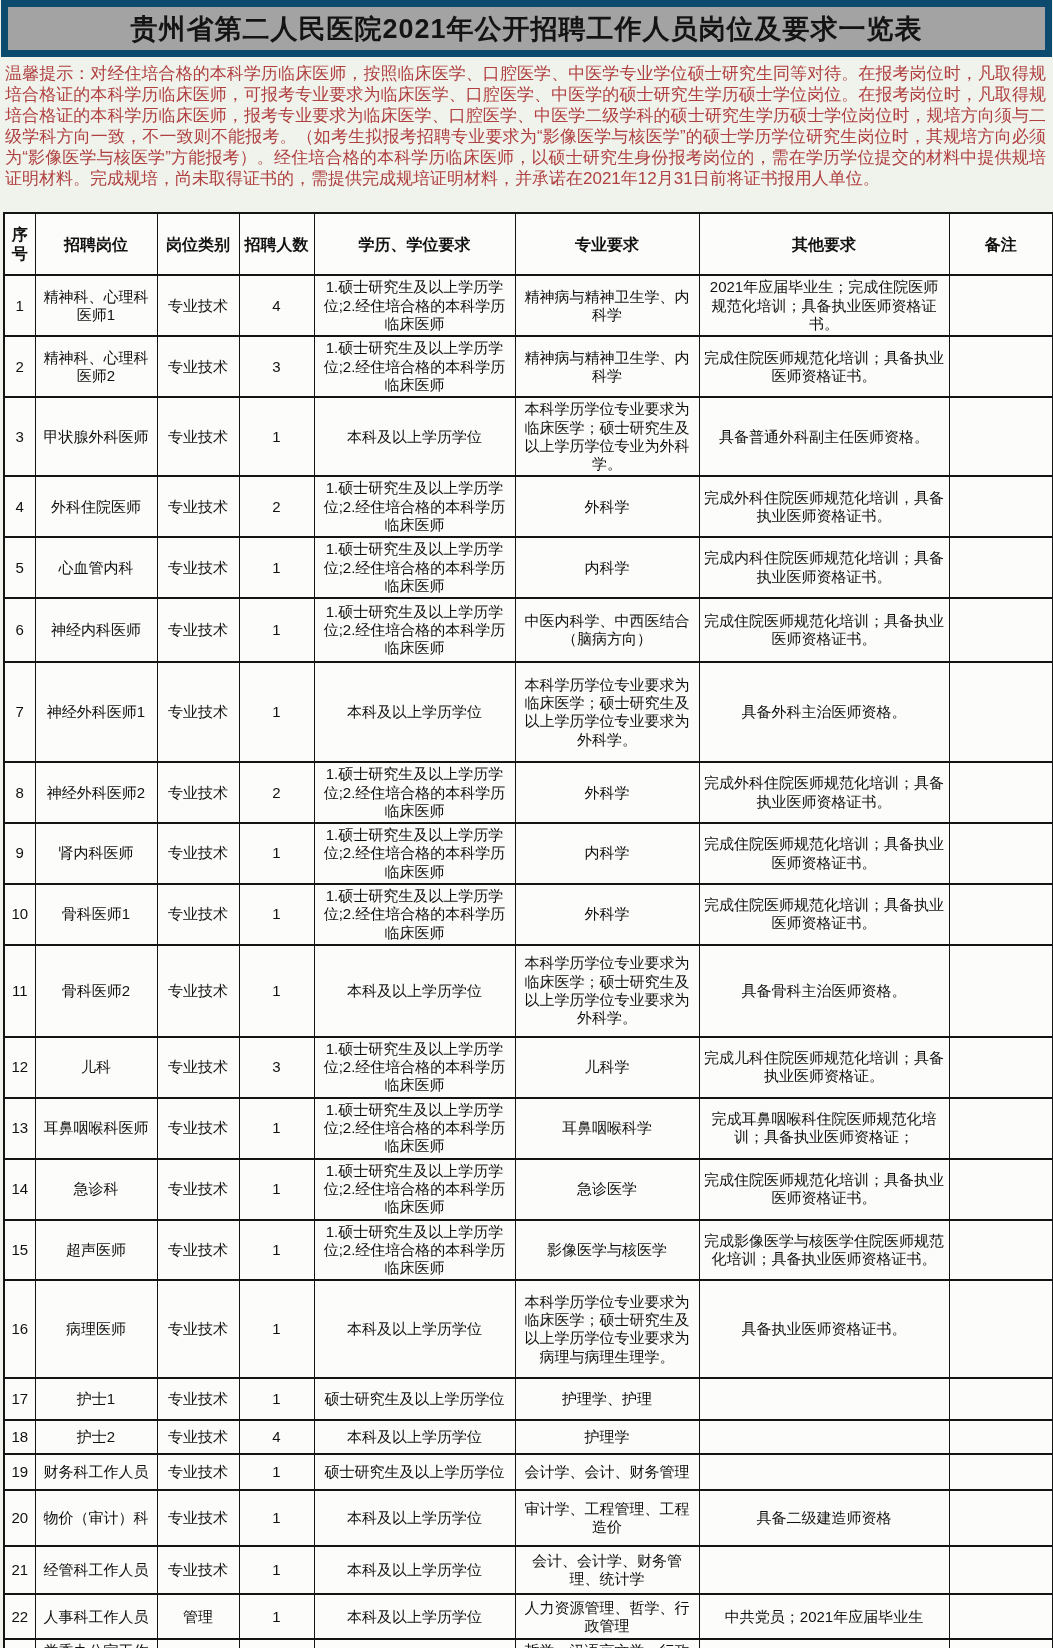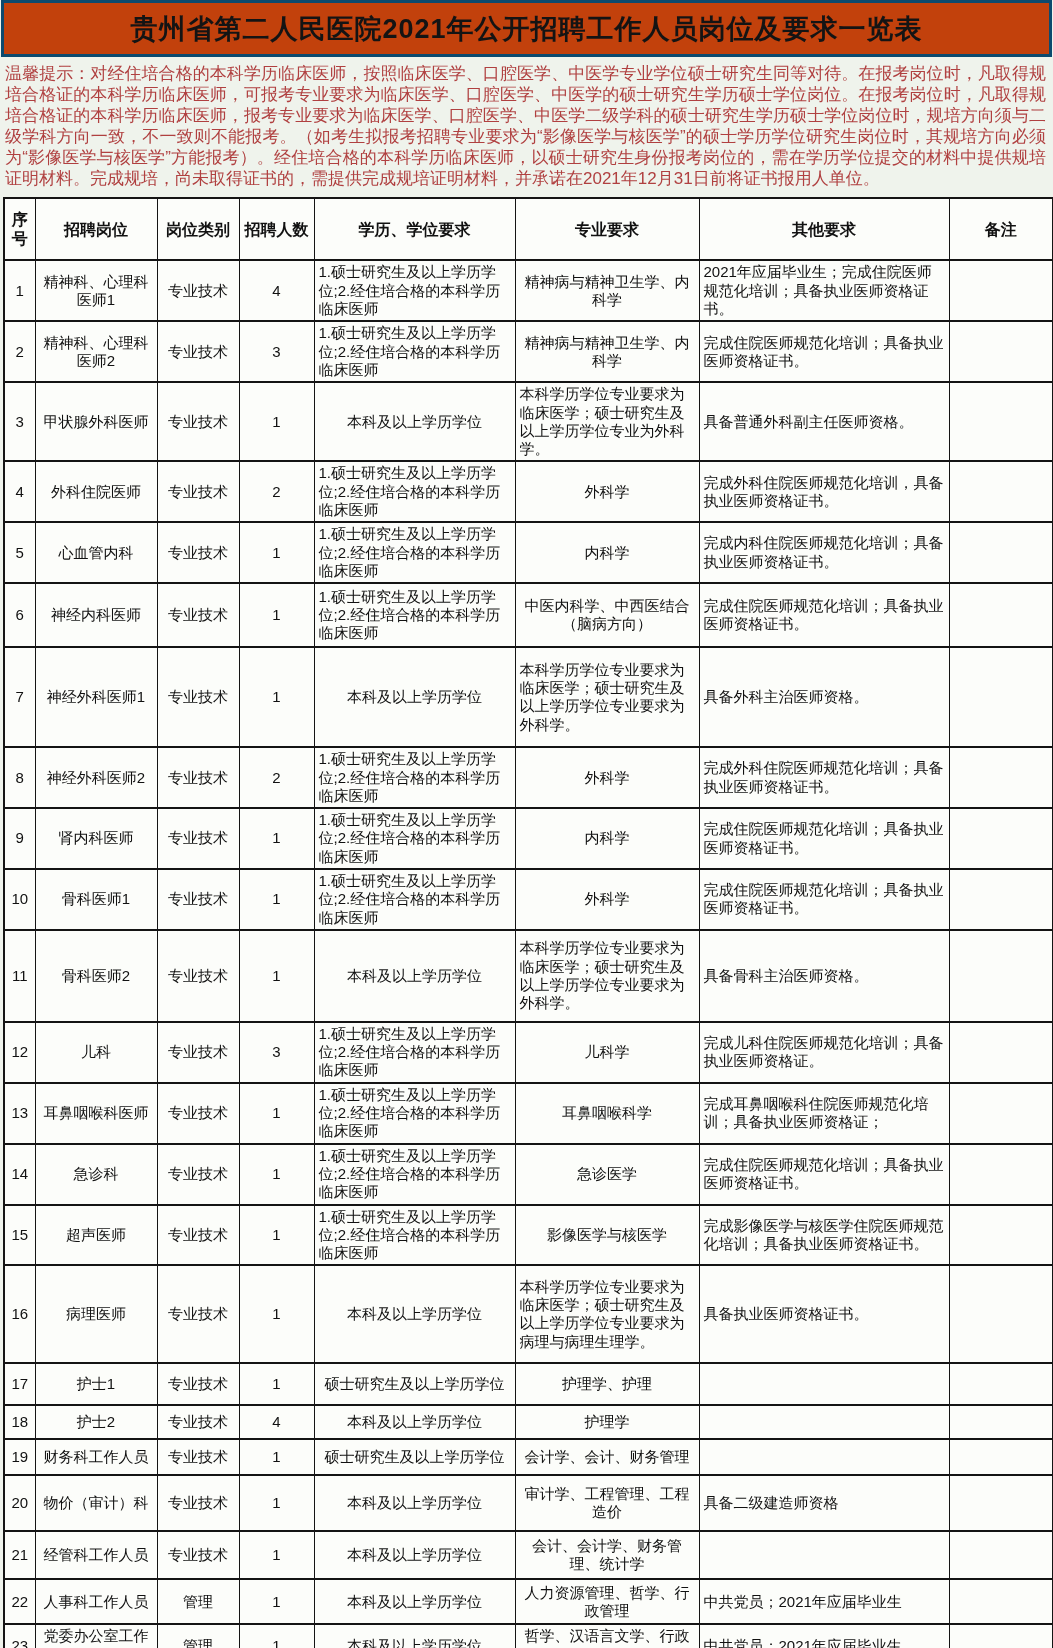--- a/index.html
+++ b/index.html
@@ -7,37 +7,37 @@
     width:1053px;
     background:#eff3ec;
     font-family:"Liberation Sans","DejaVu Sans",sans-serif;
     color:#111;
   }
   .page{width:1053px;min-height:1648px;box-sizing:border-box;}
   .title-box{
     box-sizing:border-box;
     width:1051px;
     margin:0 1px;
-    border:3px solid #0c4a6e;
-    background:#c2410c;
+    border:7px solid #0c4a6e;
+    background:#a3a3a3;
     height:57px;
     display:flex;align-items:center;justify-content:center;
   }
   .title-box h1{
     margin:0;
     font-size:27px;
     font-weight:bold;
     color:#141414;
     letter-spacing:1px;
     white-space:nowrap;
   }
   .notice{
     box-sizing:border-box;
     margin:0;
-    padding:6px 7px 8px 5px;
+    padding:6px 7px 23px 5px;
     min-height:128px;
     font-size:17px;
     line-height:1.24;
     text-align:justify;
     color:#b04040;
   }
   table.recruit{
     table-layout:fixed;
     border-collapse:collapse;
     width:1049px;
@@ -56,21 +56,21 @@
     word-break:break-all;
     overflow:hidden;
   }
   table.recruit th{
     font-size:16px;
     font-weight:bold;
     text-align:center;
     height:56px;
   }
   .al-c{text-align:center;}
-  .al-l{text-align:left;}
+  .al-l{text-align:center;}
 </style>
 </head>
 <body>
 
 <div class="page">
 
   <div class="title-box">
     <h1>贵州省第二人民医院2021年公开招聘工作人员岗位及要求一览表</h1>
   </div>
 

